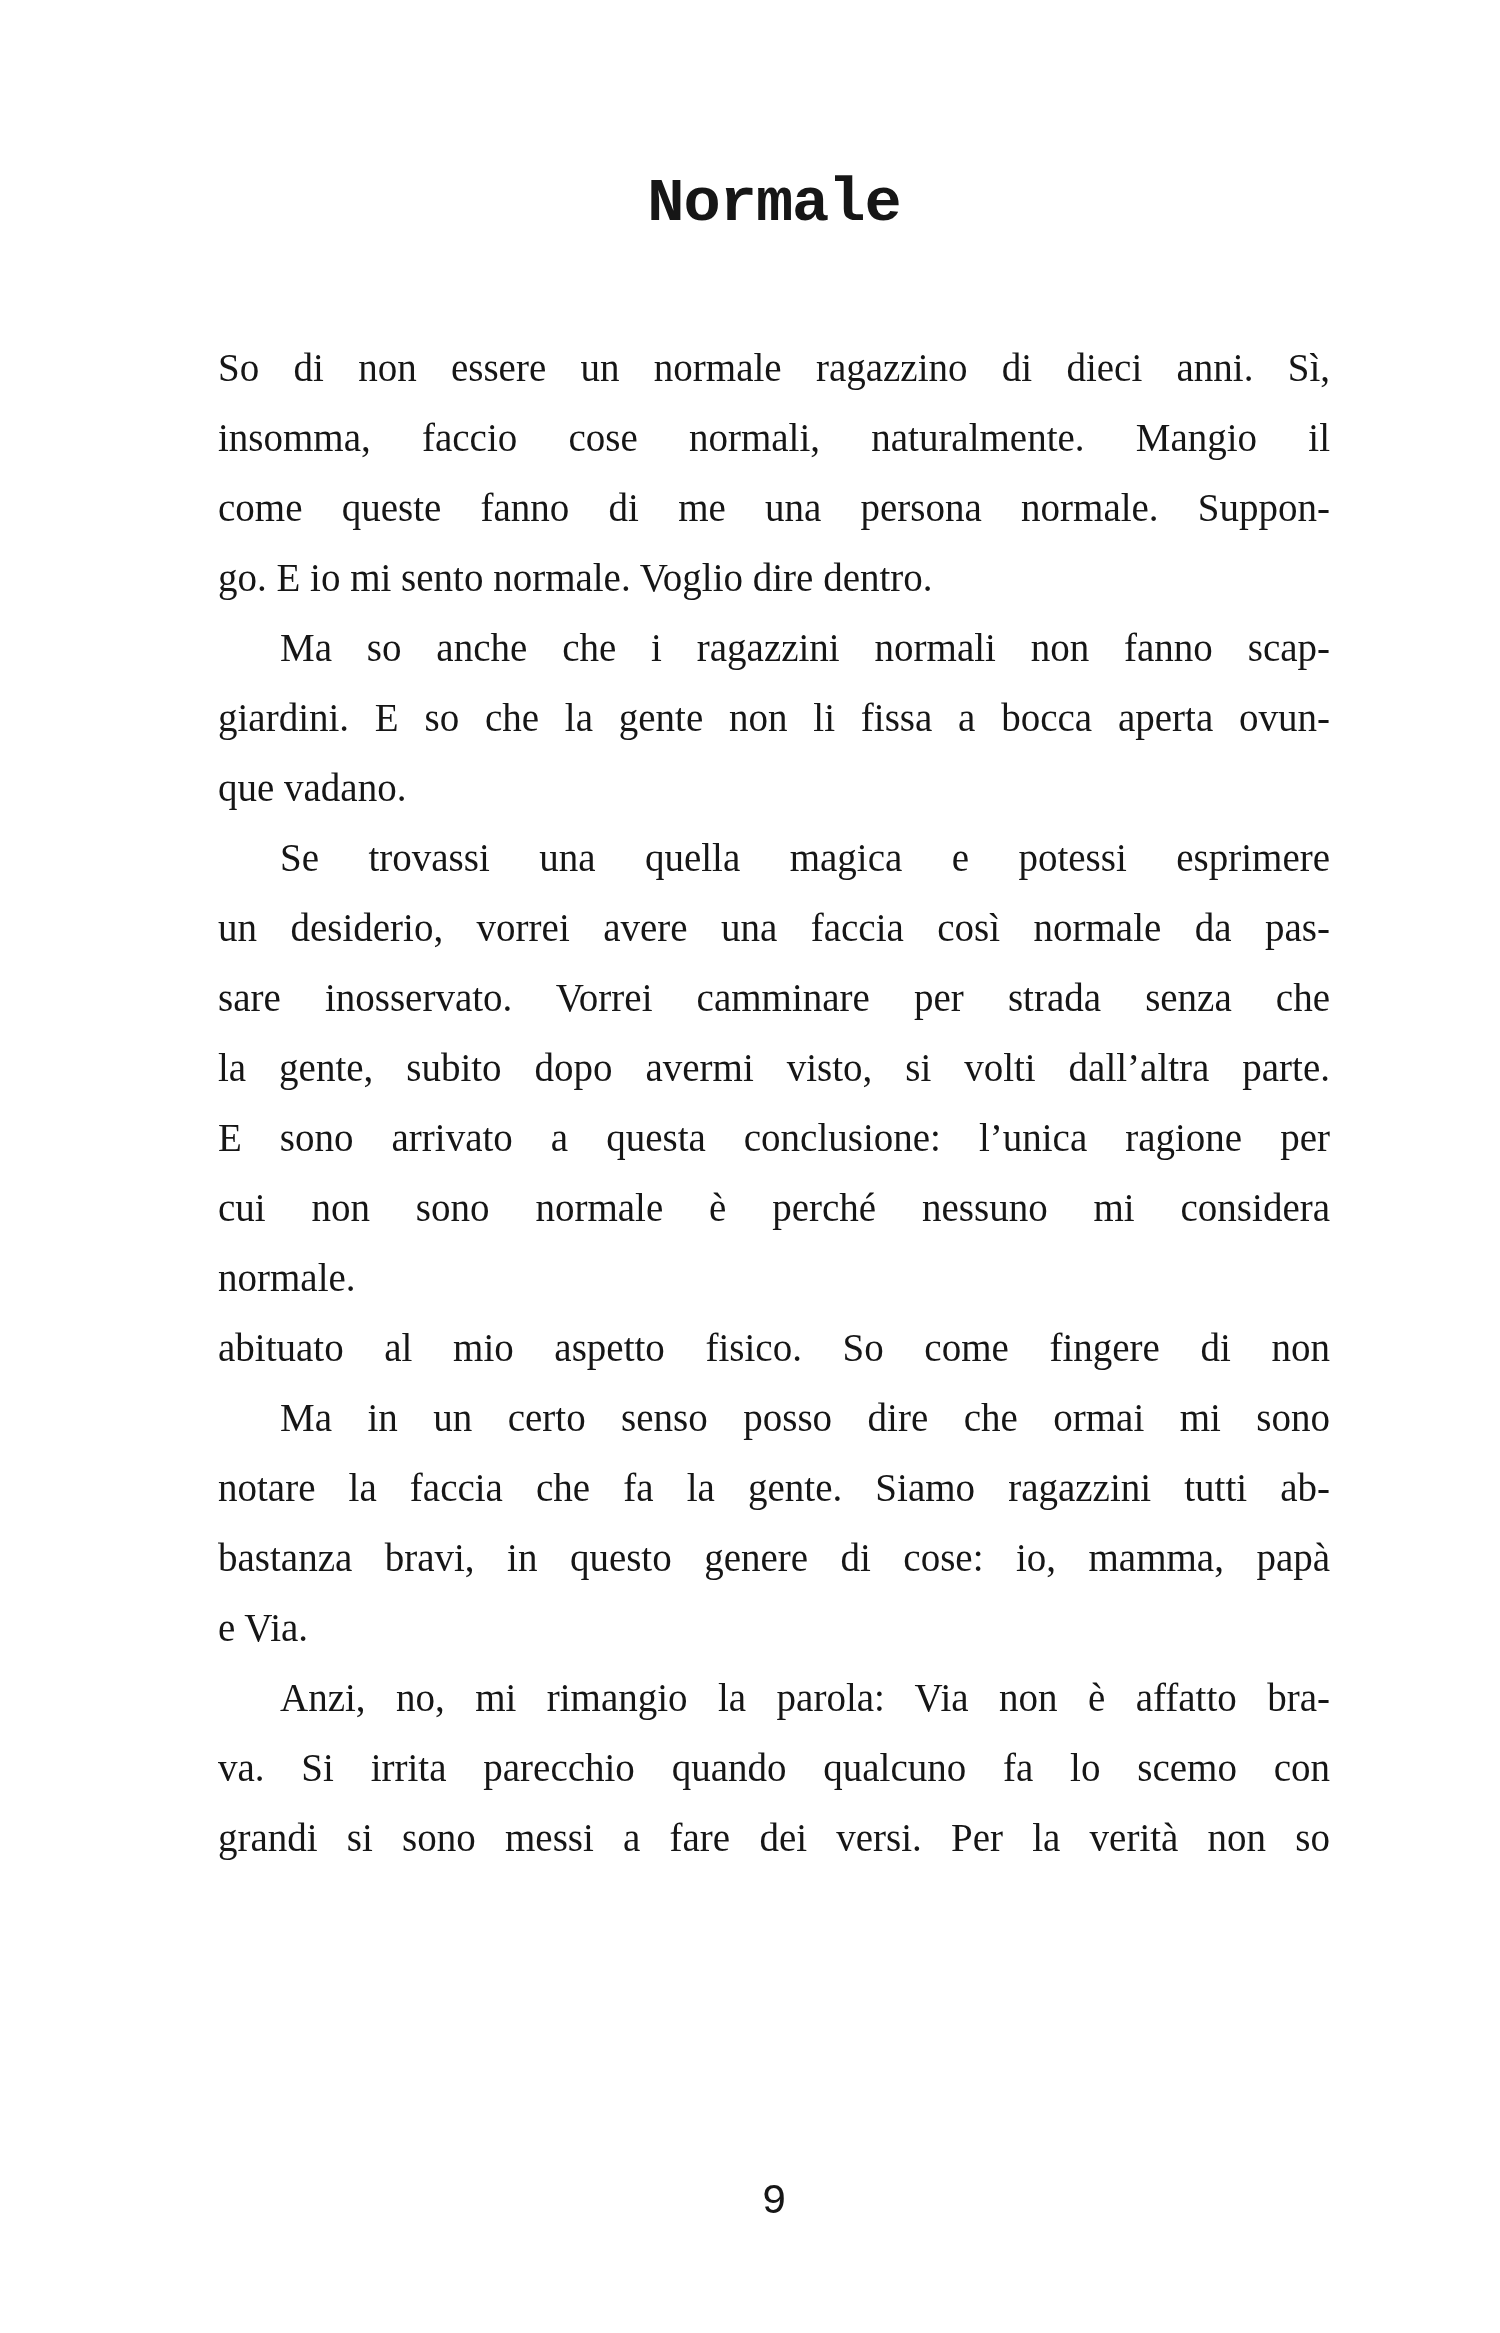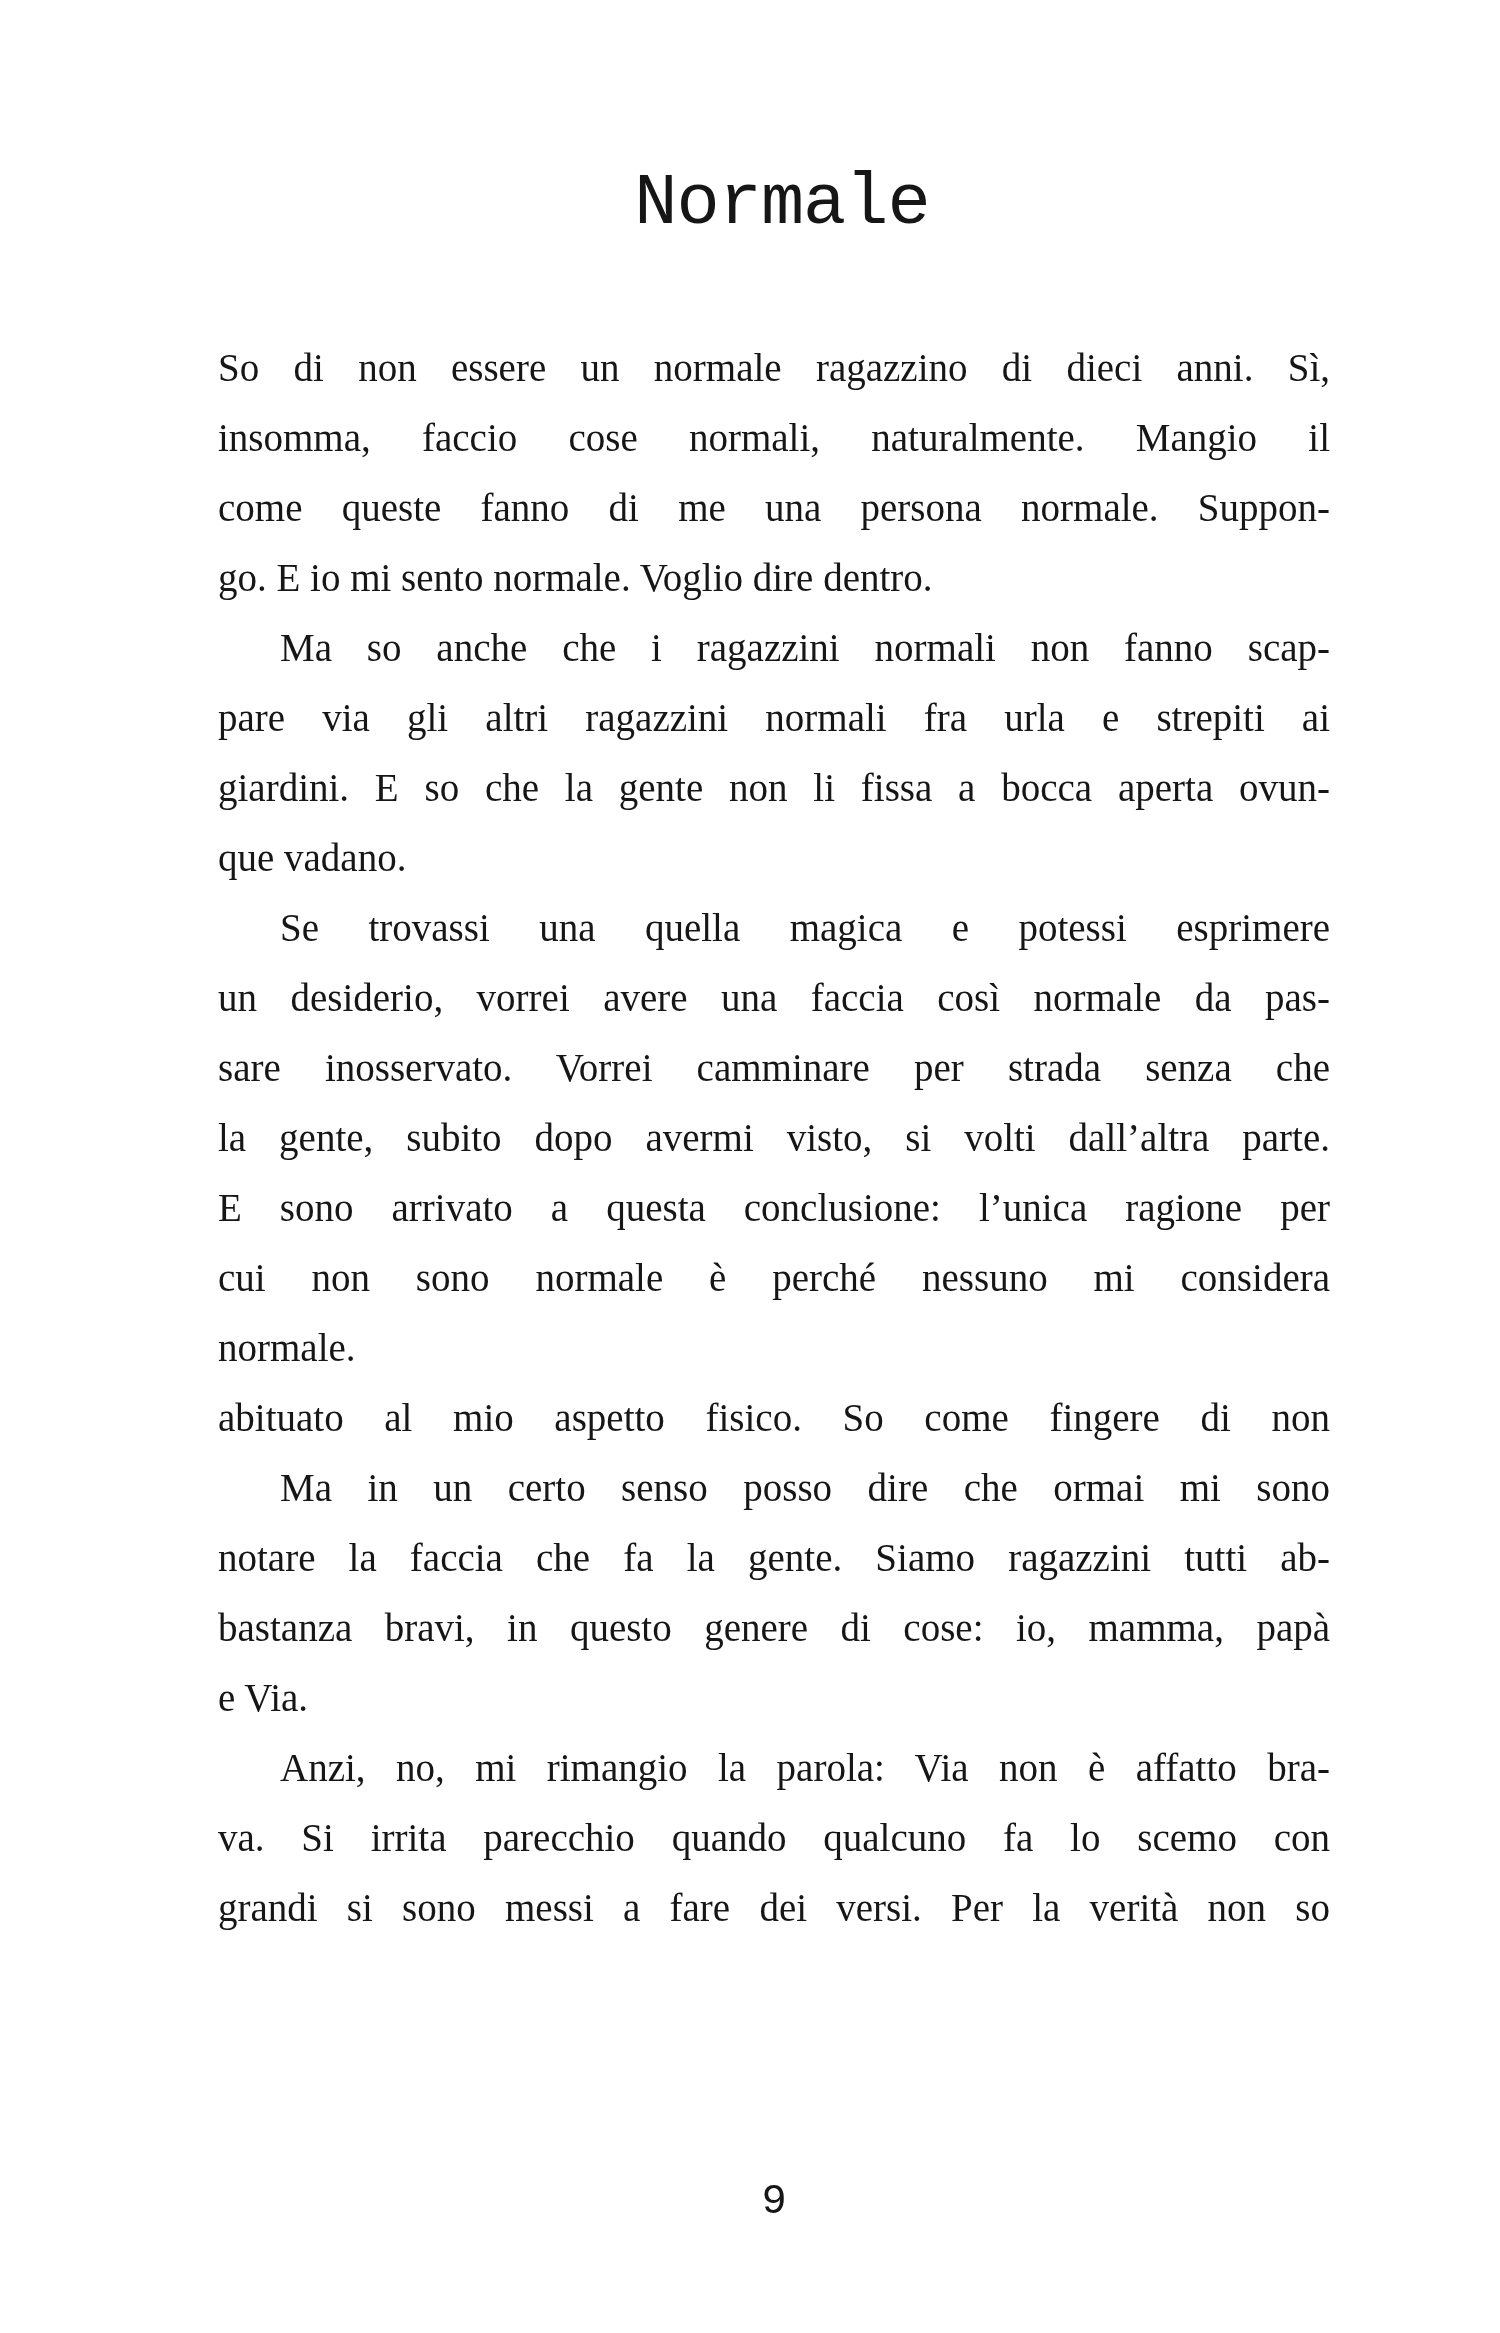--- a/index.html
+++ b/index.html
@@ -12,26 +12,26 @@
     width: 1500px;
     height: 2333px;
     margin: 0 auto;
     background: #ffffff;
     font-family: "Liberation Serif", serif;
     color: #161616;
     overflow: hidden;
   }
   .chapter-title {
     position: absolute;
-    left: 226px;
+    left: 218px;
     width: 1112px;
     top: 168px;
     font-family: "Liberation Mono", monospace;
-    font-weight: 400;
-    font-size: 72px;
+    font-weight: 700;
+    font-size: 62px;
     line-height: 72px;
     text-align: center;
     letter-spacing: -1px;
     white-space: nowrap;
   }
   .text-block {
     position: absolute;
     left: 218px;
     top: 333px;
     width: 1112px;
@@ -66,21 +66,20 @@
 
 <div class="page" style="background: rgb(255, 255, 255); color: rgb(22, 22, 22);">
   <div class="chapter-title">Normale</div>
 
   <div class="text-block" id="text-block">
       <div class="line j">So di non essere un normale ragazzino di dieci anni. Sì,</div>
       <div class="line j">insomma, faccio cose normali, naturalmente. Mangio il</div>
       <div class="line j">come queste fanno di me una persona normale. Suppon-</div>
       <div class="line">go. E io mi sento normale. Voglio dire dentro.</div>
       <div class="line j ind">Ma so anche che i ragazzini normali non fanno scap-</div>
-      <div class="line j">pare via gli altri ragazzini normali fra urla e strepiti ai</div>
       <div class="line j">giardini. E so che la gente non li fissa a bocca aperta ovun-</div>
       <div class="line">que vadano.</div>
       <div class="line j ind">Se trovassi una quella magica e potessi esprimere</div>
       <div class="line j">un desiderio, vorrei avere una faccia così normale da pas-</div>
       <div class="line j">sare inosservato. Vorrei camminare per strada senza che</div>
       <div class="line j">la gente, subito dopo avermi visto, si volti dall’altra parte.</div>
       <div class="line j">E sono arrivato a questa conclusione: l’unica ragione per</div>
       <div class="line j">cui non sono normale è perché nessuno mi considera</div>
       <div class="line">normale.</div>
       <div class="line j">abituato al mio aspetto fisico. So come fingere di non</div>

